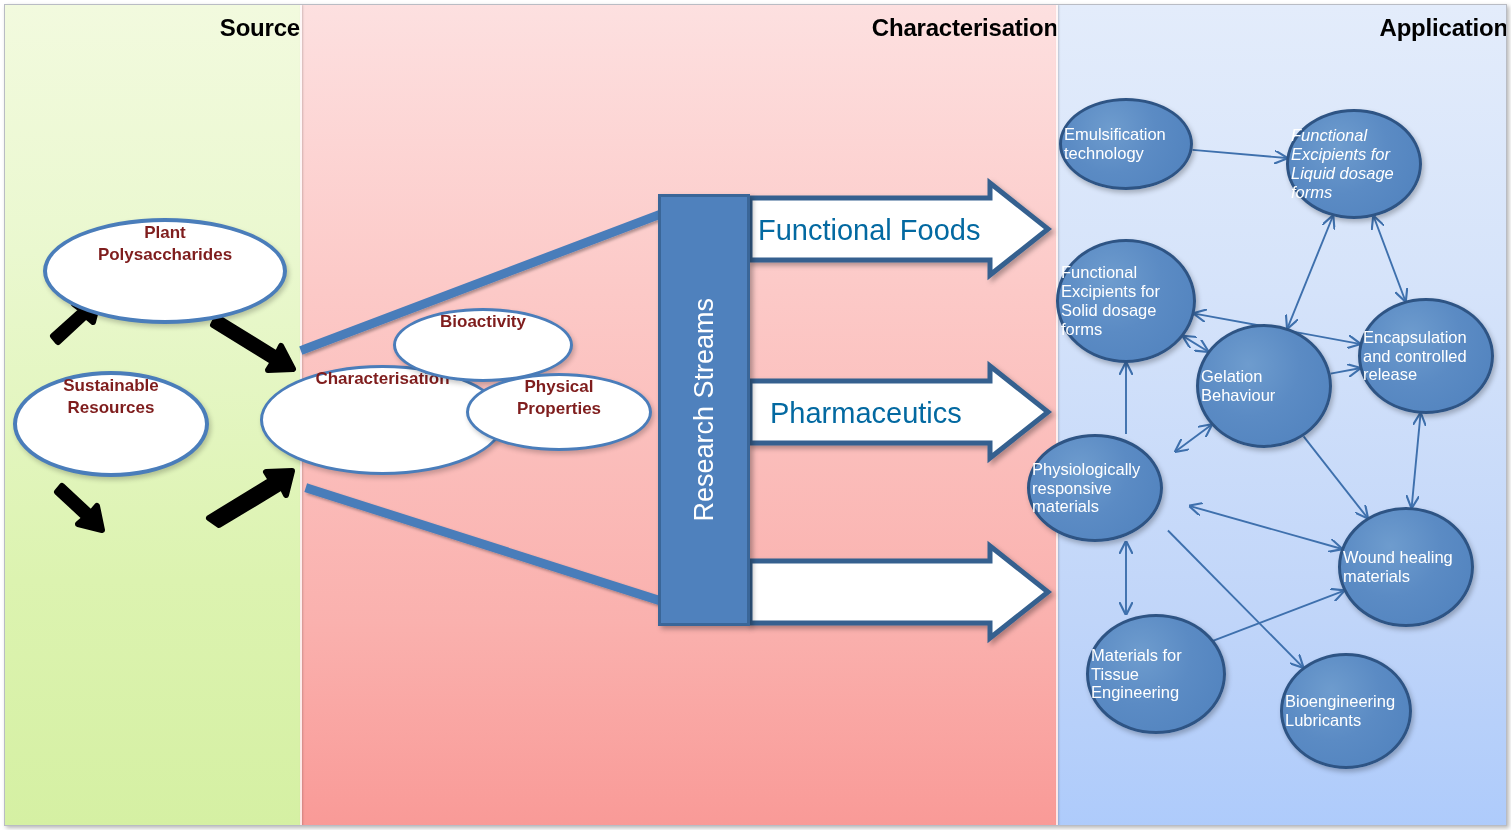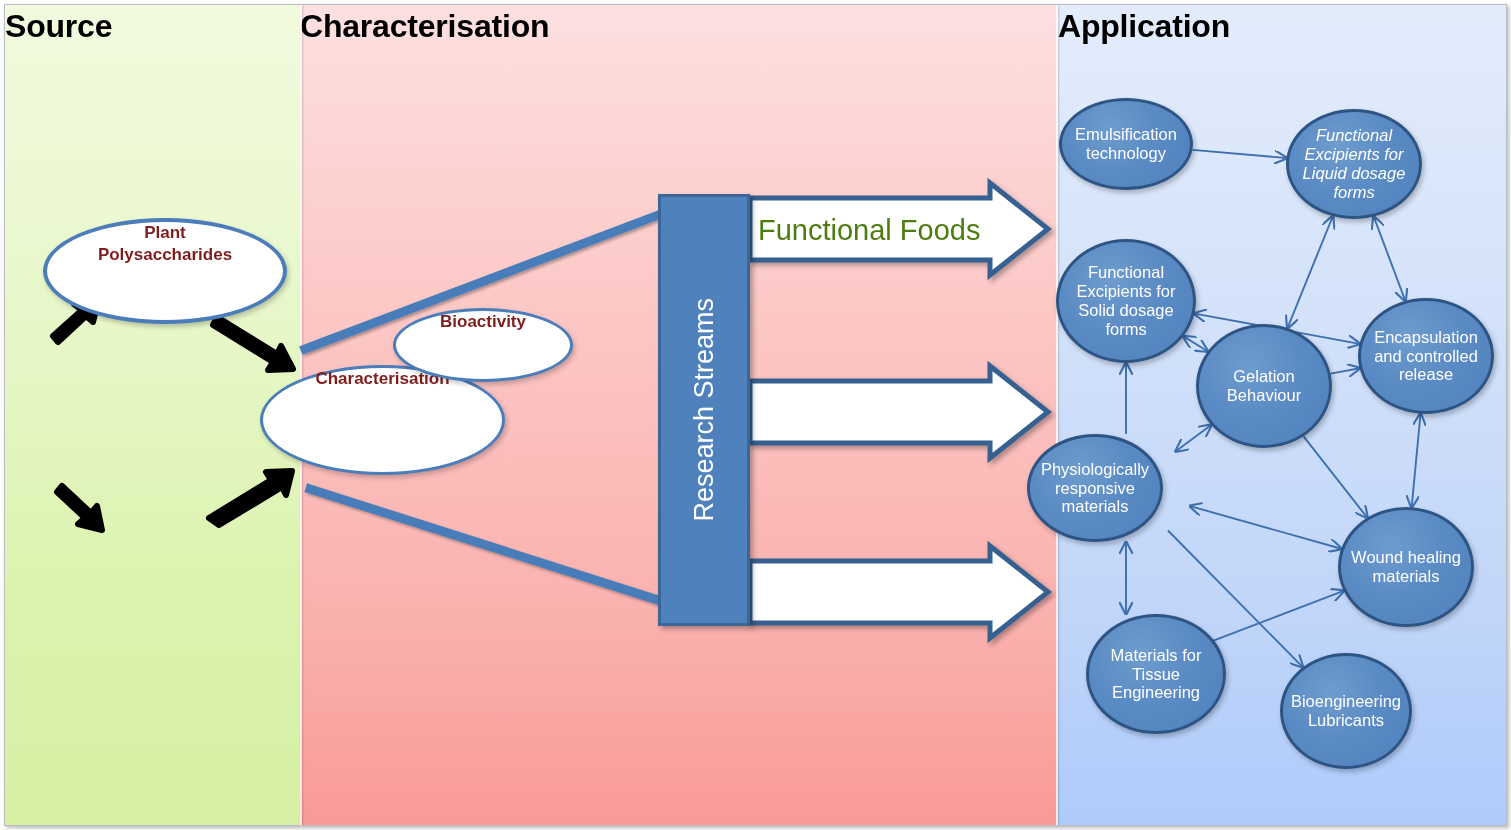--- a/index.html
+++ b/index.html
@@ -35,23 +35,23 @@
   .col-app {
     left: 1053px; width: 450px;
     background: linear-gradient(to bottom, #e3ecfb 0%, #d5e3fa 35%, #c0d5f9 75%, #aecbfb 100%);
   }
   .col-sep {
     position: absolute; top: 0; height: 822px; width: 2px;
     background: rgba(255,255,255,0.75);
     box-shadow: 1px 0 2px rgba(0,0,0,0.18);
   }
   .col-title {
-    position: absolute; top: 3px; width: 100%;
-    text-align: left;
-    font-size: 32px; font-weight: bold; color: #000000;
+    position: absolute; top: 9px; width: 100%;
+    text-align: right;
+    font-size: 24px; font-weight: bold; color: #000000;
     letter-spacing: -0.2px;
   }
   
   .wellipse {
     position: absolute;
     background: #ffffff;
     border: 4px solid #4a7dba;
     border-radius: 50%;
     display: flex; align-items: flex-start; justify-content: center;
     text-align: center;
@@ -70,32 +70,31 @@
   }
   .rs-bar span {
     writing-mode: vertical-rl;
     transform: rotate(180deg);
     color: #ffffff; font-size: 27px;
     white-space: nowrap;
   }
   
   .barrow-label {
     position: absolute;
-    font-size: 29px; color: #4d7c0f;
+    font-size: 29px; color: #0369a1;
     white-space: nowrap;
     text-align: center;
   }
   
   .appnode {
     position: absolute;
     border-radius: 50%;
     background: radial-gradient(circle at 38% 32%, #6e9cce 0%, #5b8bc4 45%, #4f81bd 100%);
     border: 3px solid #2e5484;
     display: flex; align-items: center; justify-content: center;
-    text-align: center;
     color: #ffffff; font-size: 16.5px; line-height: 1.15;
     box-shadow: 2px 3px 5px rgba(0,0,0,0.25);
     padding: 2px;
   }
   svg.layer { position: absolute; left: 0; top: 0; pointer-events: none; }
 </style>
 </head>
 <body>
 
 <div id="stage">
@@ -156,37 +155,50 @@
       </g>
     </svg>
 
     <div class="wellipse" style="left:38px; top:213px; width:244px; height:106px;">
       <span>
         <span>Plant</span><br>
         <span>Polysaccharides</span>
       </span>
     </div>
 
+    <div class="wellipse" style="left:8px; top:366px; width:196px; height:106px;">
+      <span>
+        <span>Sustainable</span><br>
+        <span>Resources</span>
+      </span>
+    </div>
 
 
     <div class="wellipse thin" style="left:255px; top:360px; width:245px; height:110px; font-size:17px;">
       <span>Characterisation</span>
     </div>
 
     <div class="wellipse thin" style="left:388px; top:303px; width:180px; height:74px;">
       <span>Bioactivity</span>
     </div>
 
+    <div class="wellipse thin" style="left:461px; top:368px; width:186px; height:78px;">
+      <span>
+        <span>Physical</span><br>
+        <span>Properties</span>
+      </span>
+    </div>
 
 
     <div class="rs-bar" style="left:653px; top:189px; width:92px; height:432px;">
       <span>Research Streams</span>
     </div>
 
     <div class="barrow-label" style="left:753px; top:209px;">Functional Foods</div>
+    <div class="barrow-label" style="left:765px; top:392px;">Pharmaceutics</div>
 
     <svg class="layer" width="1503" height="822" viewBox="0 0 1503 822">
       <g stroke="#3e70ad" stroke-width="1.9" fill="none" id="app-edges">
           <line x1="1187.4597542234883" y1="144.82980300206037" x2="1281.3964158570082" y2="153.06986104008843" marker-end="url(#appArrow)"></line>
           <line x1="1400.283890661508" y1="295.757041764021" x2="1368.7371019870484" y2="211.63227196546245" marker-end="url(#appArrow)" marker-start="url(#appArrow)"></line>
           <line x1="1282.5760885514344" y1="322.8456482397954" x2="1327.8126537780754" y2="211.26212068074759" marker-end="url(#appArrow)" marker-start="url(#appArrow)"></line>
           <line x1="1189.5469684376026" y1="308.5669442135605" x2="1354.5183951707252" y2="338.8117057812996" marker-end="url(#appArrow)" marker-start="url(#appArrow)"></line>
           <line x1="1202.6526475766898" y1="346.2932974204249" x2="1178.4696610255908" y2="331.39797961721166" marker-end="url(#appArrow)" marker-start="url(#appArrow)"></line>
           <line x1="1325.6393803985359" y1="368.6593740002711" x2="1354.5481797950647" y2="363.3058926305436" marker-end="url(#appArrow)"></line>
           <line x1="1121" y1="429" x2="1121" y2="358" marker-end="url(#appArrow)"></line>

